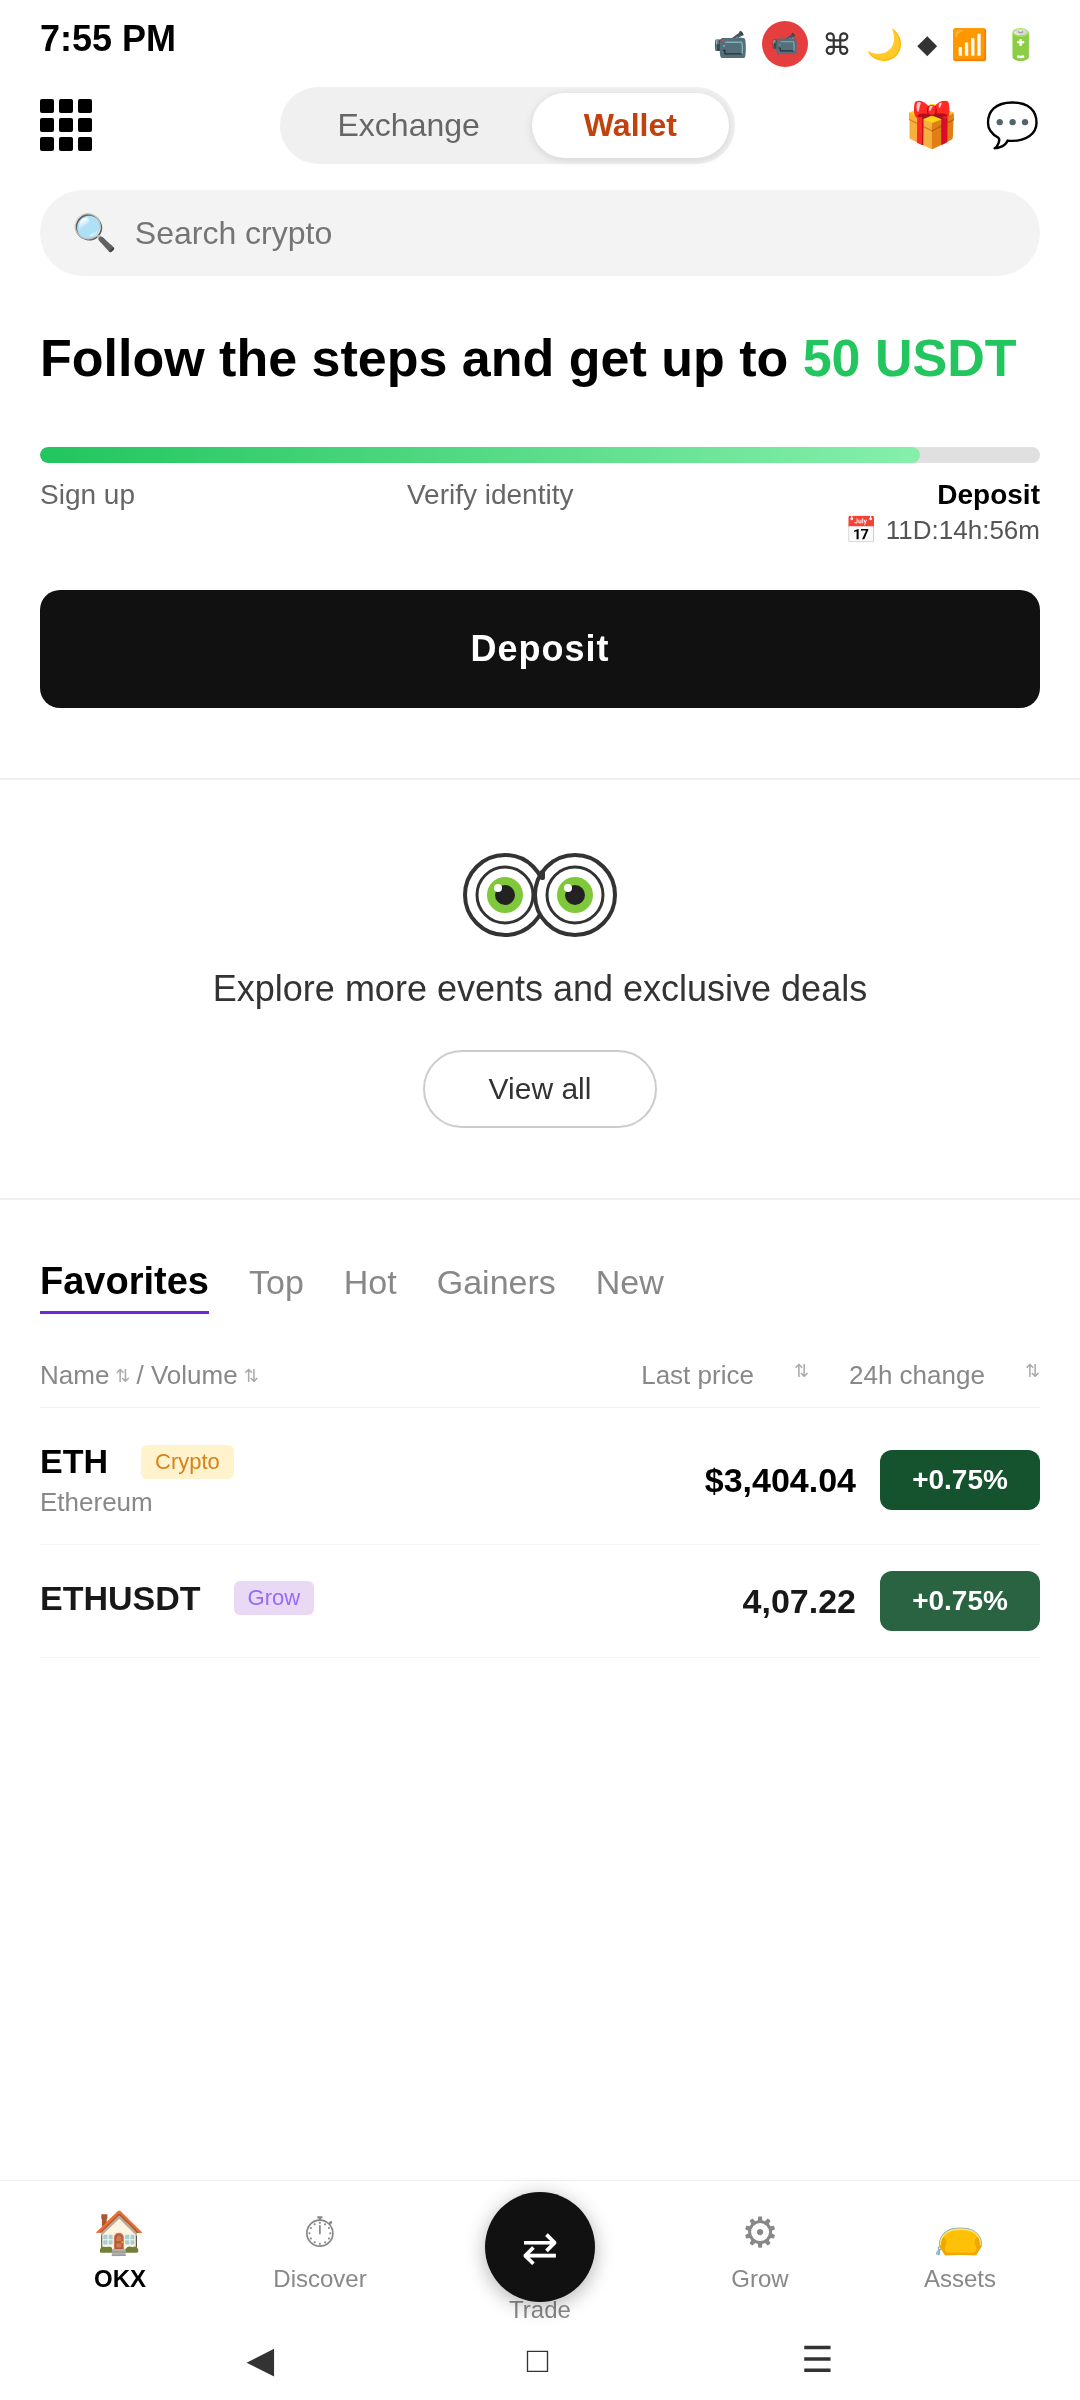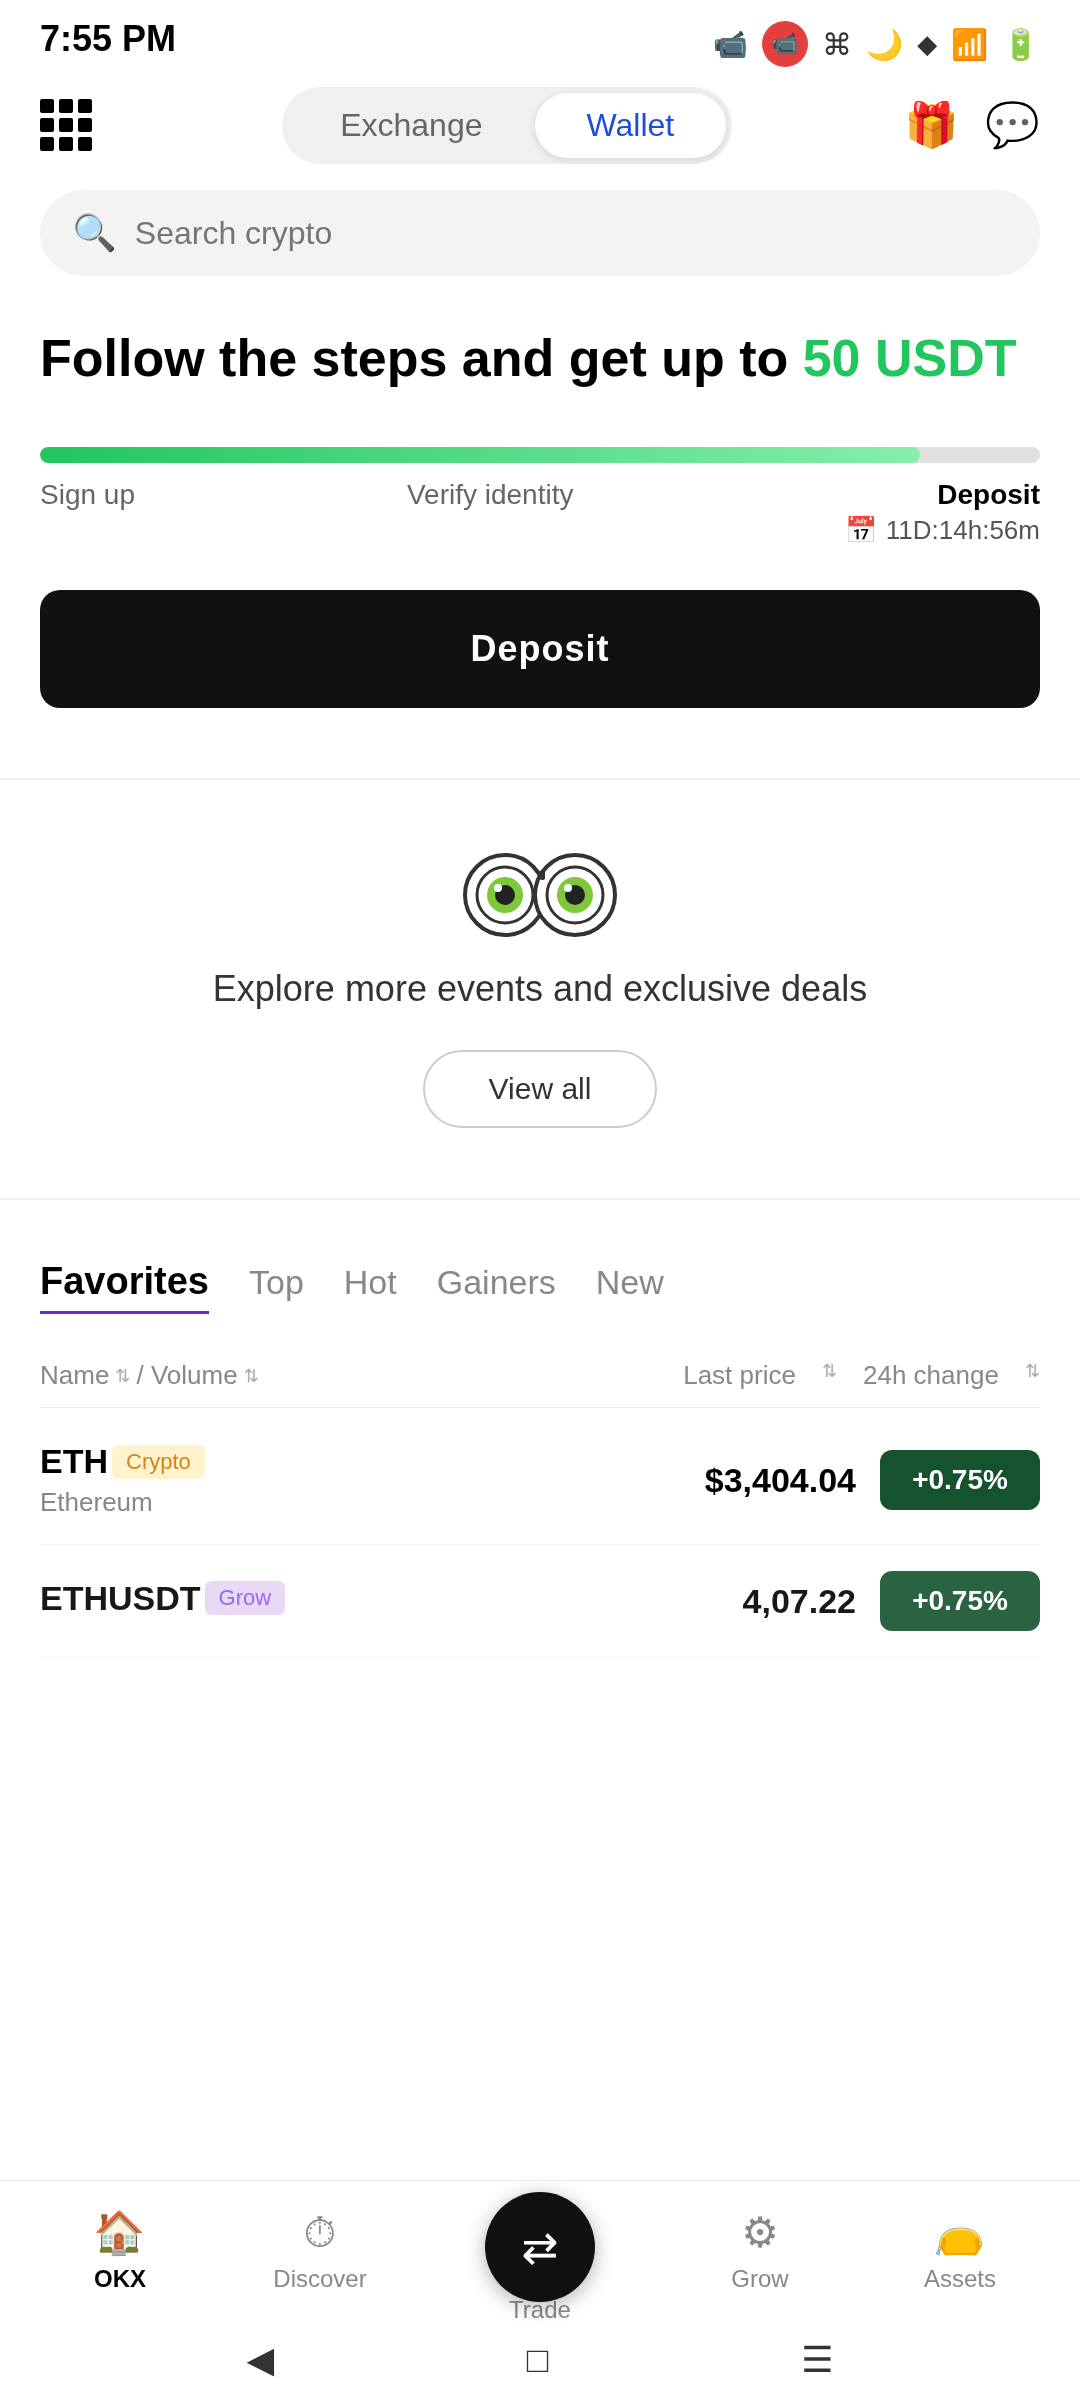--- a/index.html
+++ b/index.html
@@ -80,22 +80,22 @@
       padding: 14px 52px;
       border-radius: 40px;
       font-size: 32px;
       font-weight: 500;
       color: #666;
       cursor: pointer;
       transition: all 0.2s;
     }
     .header-tab.active {
       background: #fff;
-      color: #1d4ed8;
-      font-weight: 400;
+      color: #c2410c;
+      font-weight: 700;
       box-shadow: 0 2px 8px rgba(0,0,0,0.12);
     }
     .header-right {
       display: flex;
       gap: 26px;
       align-items: center;
     }
     .header-action-icon {
       font-size: 44px;
       cursor: pointer;
@@ -266,21 +266,21 @@
     }
     .th-left {
       display: flex;
       align-items: center;
       gap: 6px;
       font-size: 26px;
       color: #888;
     }
     .th-right {
       display: flex;
-      gap: 26px;
+      gap: 40px;
       font-size: 26px;
       color: #888;
     }
     .sort-arrow {
       font-size: 18px;
       color: #aaa;
     }
 
     
     .crypto-row {
@@ -290,21 +290,21 @@
       padding: 26px 0;
       border-bottom: 1px solid #f5f5f5;
     }
     .crypto-left {
       display: flex;
       flex-direction: column;
     }
     .crypto-name-row {
       display: flex;
       align-items: center;
-      gap: 4px;
+      gap: 33px;
       margin-bottom: 6px;
     }
     .crypto-name {
       font-size: 34px;
       font-weight: 700;
       color: #000;
     }
     .crypto-badge {
       font-size: 22px;
       padding: 4px 14px;

